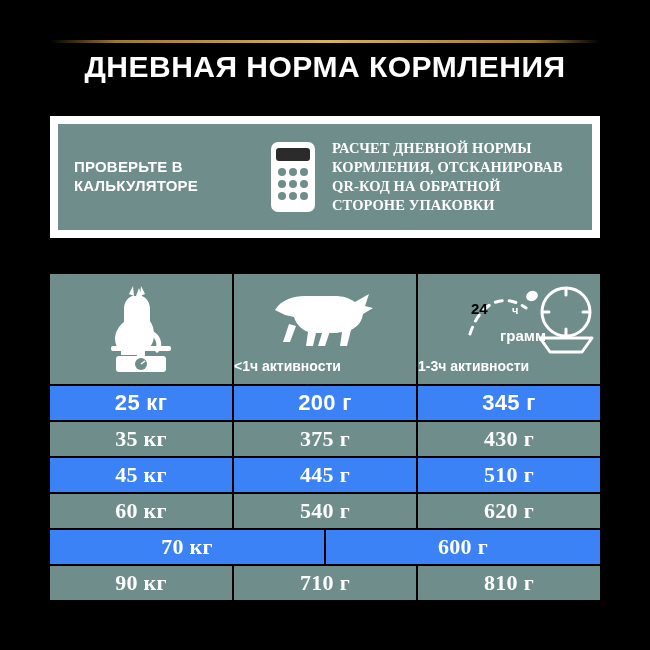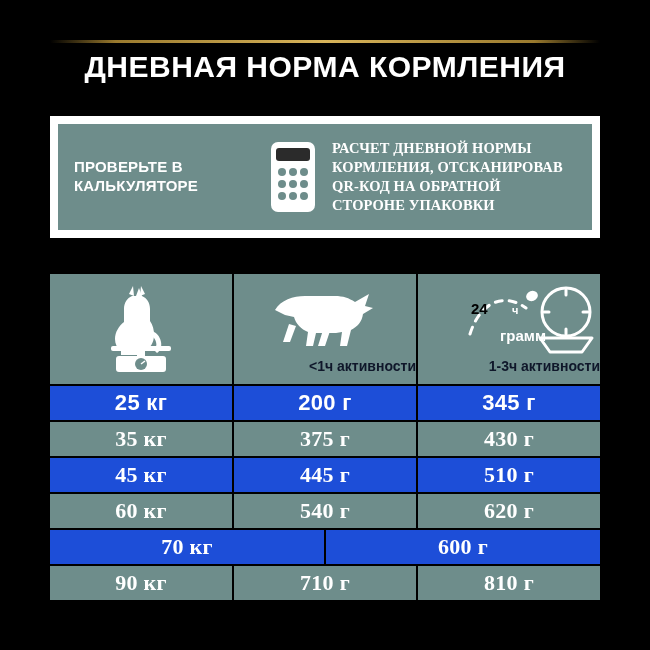--- a/index.html
+++ b/index.html
@@ -94,31 +94,31 @@
     flex-direction: column;
     align-items: center;
     justify-content: flex-start;
     padding-top: 10px;
   }
   .head-cell + .head-cell { border-left: 2px solid #000000; }
   .head-label {
     position: absolute;
     bottom: 10px;
     width: 100%;
-    text-align: right;
-    color: #0f172a;
+    text-align: left;
+    color: #ffffff;
     font-size: 14px;
     font-weight: bold;
   }
 
   .row {
     display: flex;
     height: 36px;
   }
-  .row.shade-a { background: #1d4ed8; }
+  .row.shade-a { background: #3b82f6; }
   .row.shade-b { background: #6e8d8b; }
   .cell {
     flex: 1 1 0;
     display: flex;
     align-items: center;
     justify-content: center;
     color: #ffffff;
     font-size: 22px;
     font-weight: bold;
     letter-spacing: 0.3px;

